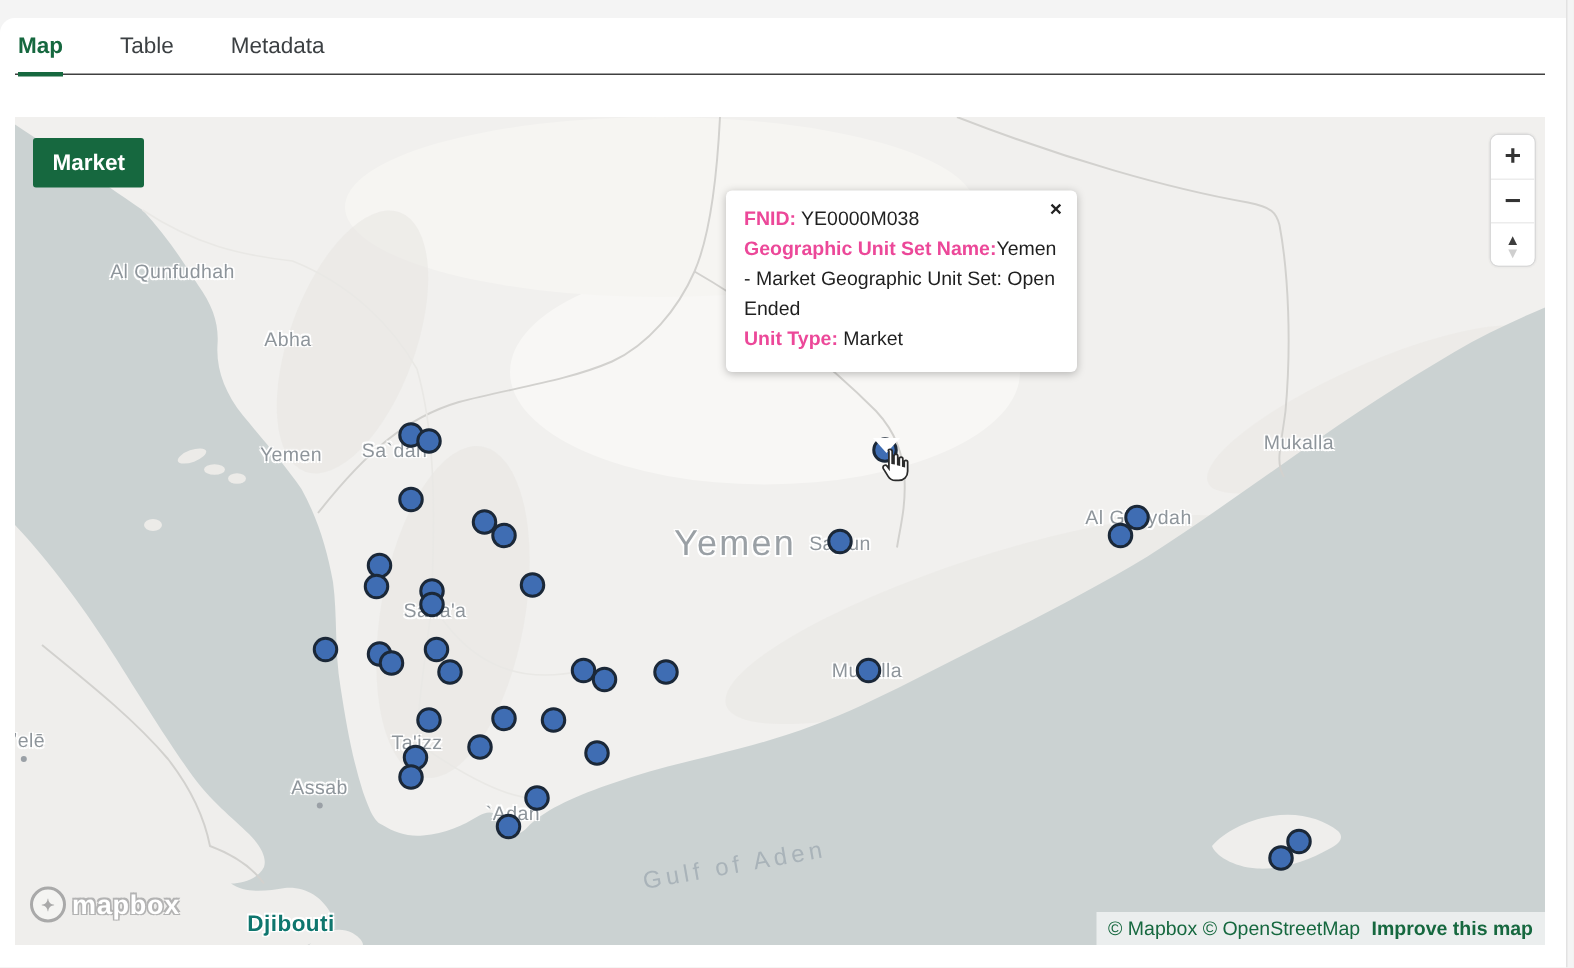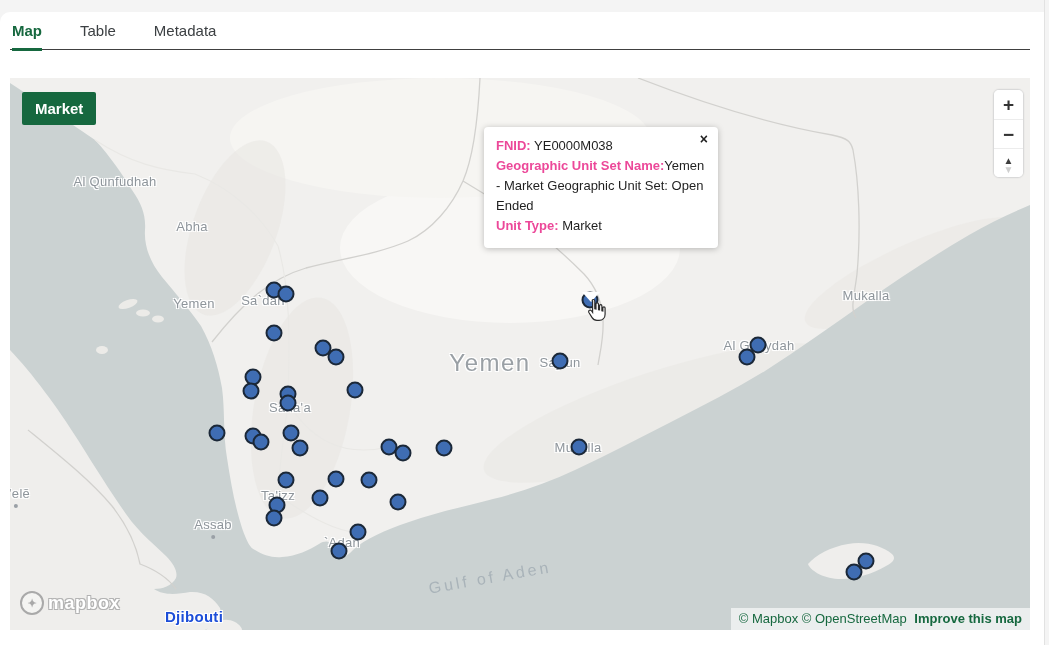--- a/index.html
+++ b/index.html
@@ -30,21 +30,21 @@
     position:absolute;left:10px;top:78px;width:1020px;height:552px;
     background:var(--land);overflow:hidden;
   }
   .map svg.base{position:absolute;left:0;top:0;}
   .place{
     position:absolute;transform:translate(-50%,-50%);
     font-size:13px;color:#8e959b;letter-spacing:.3px;white-space:nowrap;
     text-shadow:-1px -1px 0 #fff,1px -1px 0 #fff,-1px 1px 0 #fff,1px 1px 0 #fff,0 0 3px #fff;
     text-align:center;
   }
-  .place.big{font-size:15px;color:#1d4ed8;font-weight:700;}
+  .place.big{font-size:15px;color:#0f766e;font-weight:700;}
   .place.dot::after{
     content:"";display:block;width:4px;height:4px;border-radius:50%;
     background:#9aa0a6;margin:3px auto 0;
   }
   .country-label{
     position:absolute;left:480px;top:285px;transform:translate(-50%,-50%);
     font-size:24px;color:#9aa0a5;letter-spacing:1.5px;
     text-shadow:-1px -1px 0 #fff,1px -1px 0 #fff,-1px 1px 0 #fff,1px 1px 0 #fff;
   }
   .sea-label{

